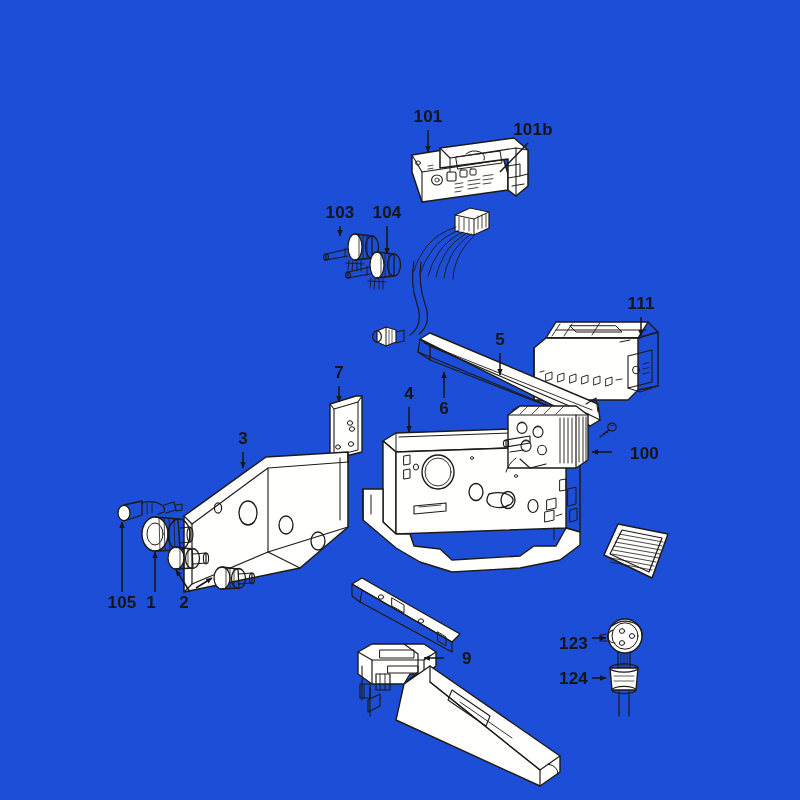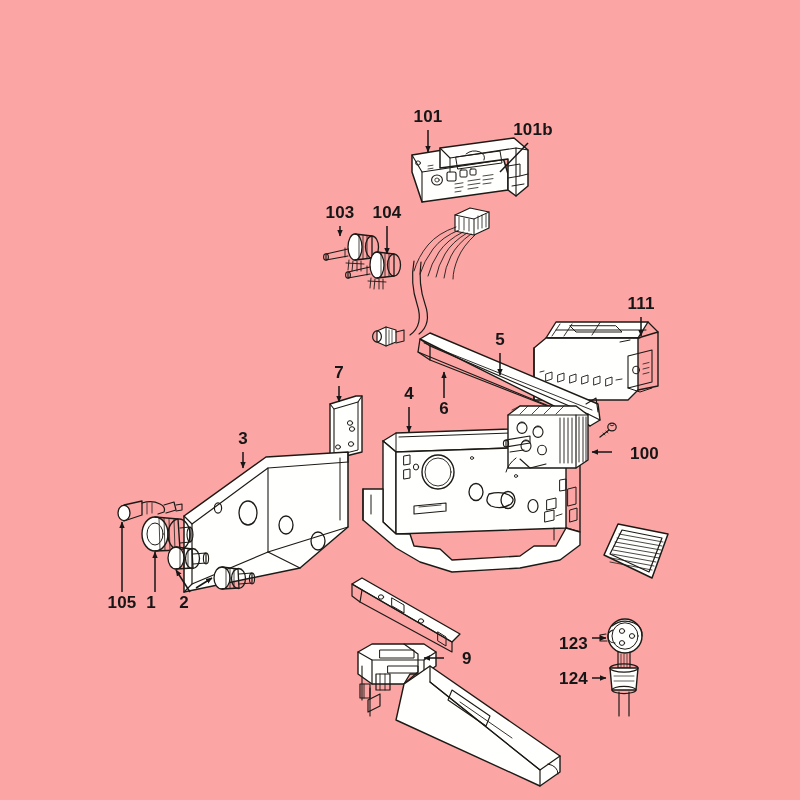--- a/index.html
+++ b/index.html
@@ -26,21 +26,21 @@
     font-family: "Liberation Sans", sans-serif;
     font-weight: bold;
     fill: #161616;
     font-size: 17px;
     letter-spacing: 0.2px;
   }
 </style>
 </head>
 <body>
 
-<div id="sheet" style="background: #fca5a5;">
+<div id="sheet" style="background: #1d4ed8;">
 
 <svg id="art" viewBox="0 0 800 800" xmlns="http://www.w3.org/2000/svg">
 
   <defs>
     <marker id="arrowhead" markerWidth="7" markerHeight="7" refX="6" refY="3.1" orient="auto" markerUnits="userSpaceOnUse">
       <path d="M0,0.4 L6.4,3.1 L0,5.8 Z" fill="#161616"></path>
     </marker>
     <pattern id="hatch" width="3" height="3" patternUnits="userSpaceOnUse">
       <path d="M0,3 L3,0" stroke="#1d1a16" stroke-width="0.7"></path>
     </pattern>

